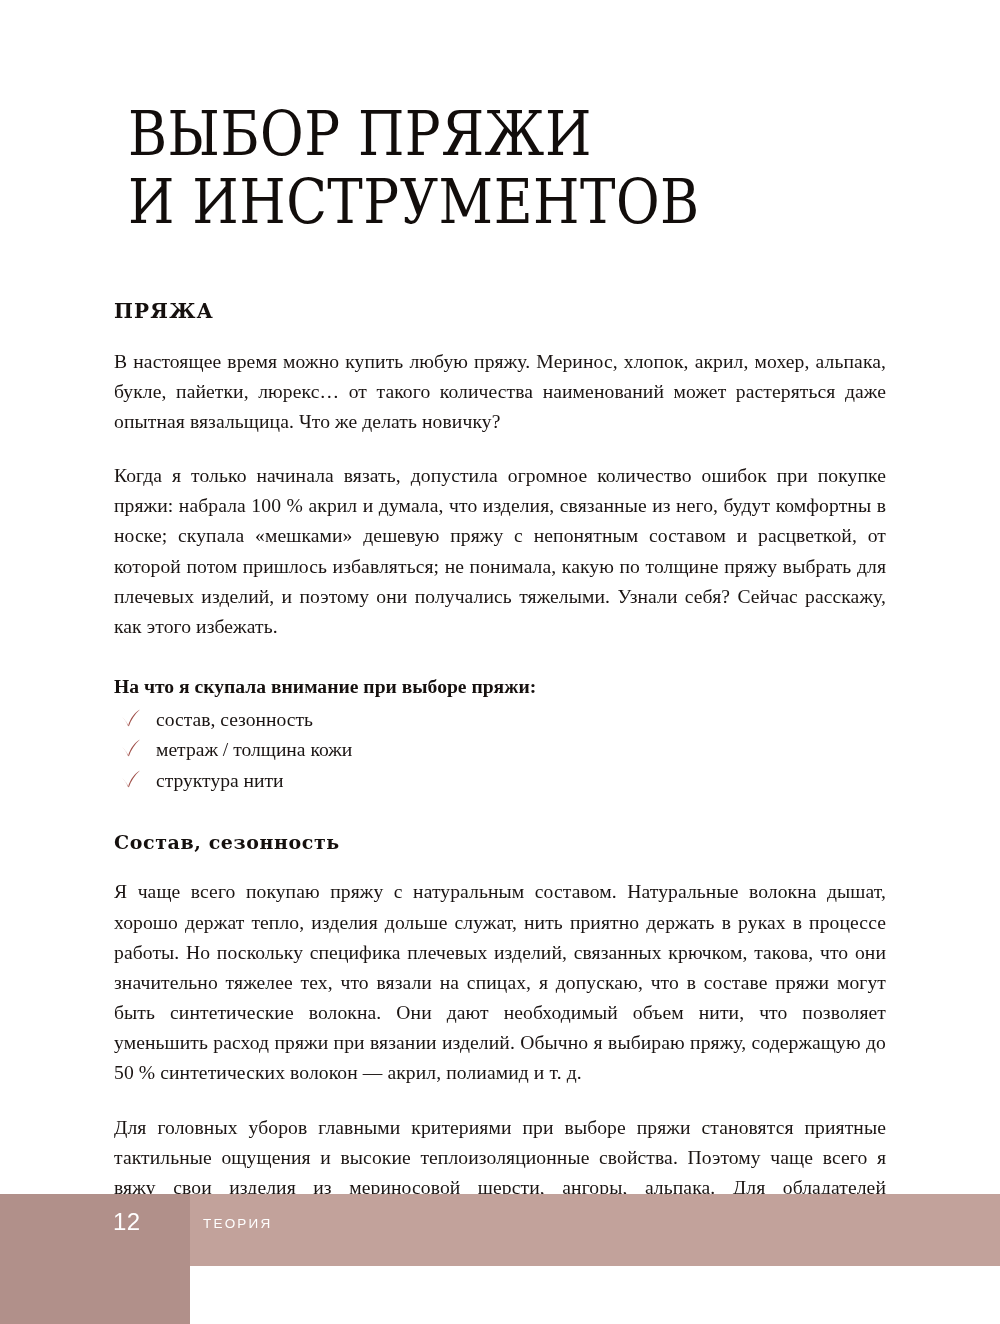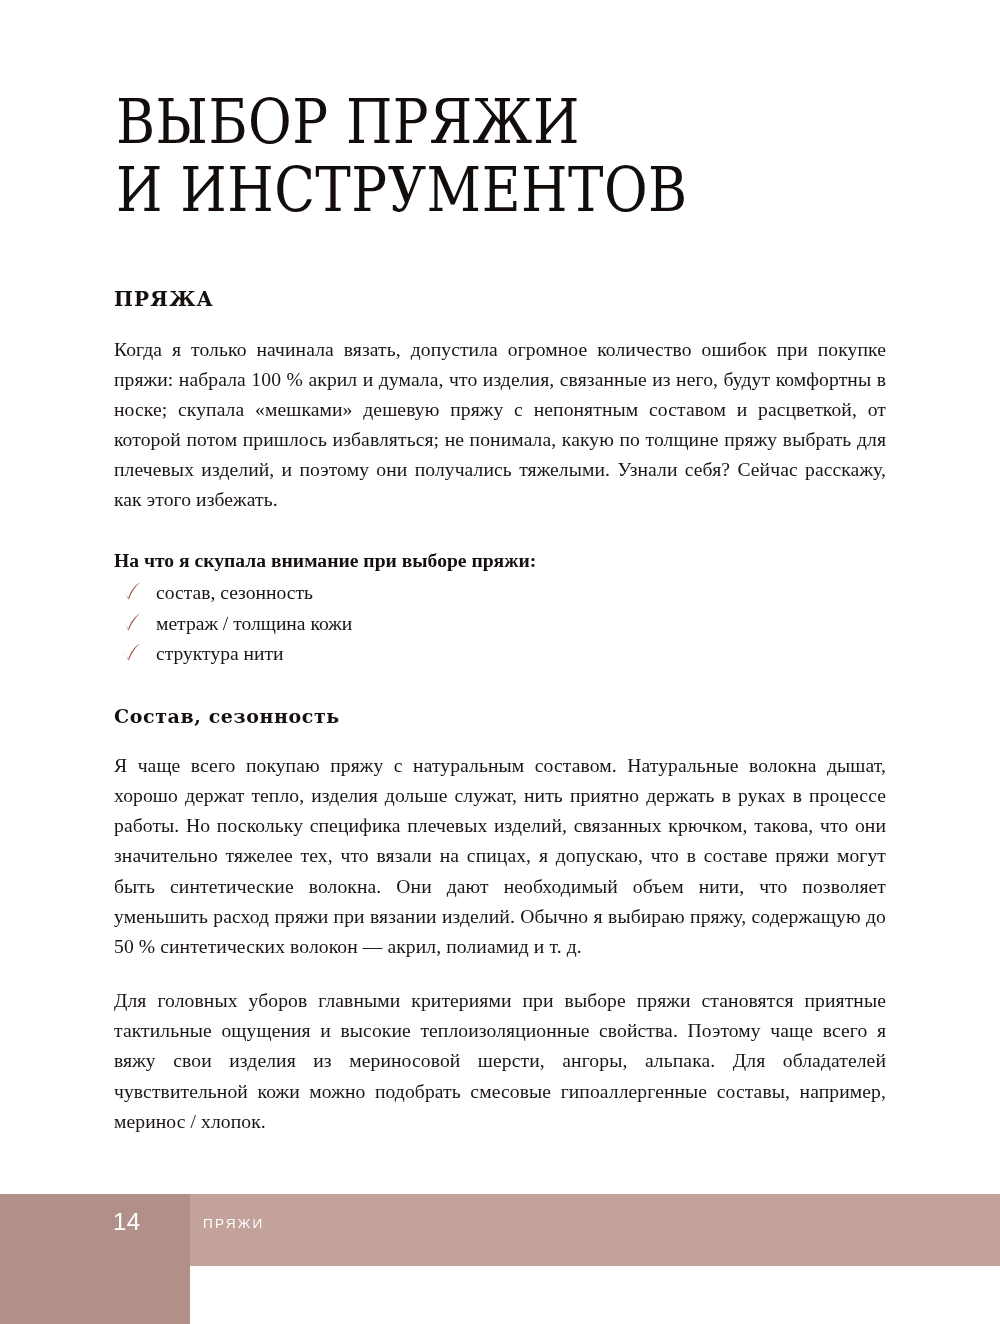--- a/index.html
+++ b/index.html
@@ -25,21 +25,21 @@
     position: absolute;
     left: 114px;
     top: 86px;
     width: 772px;
   }
 
   h1.title {
     font-family: "DejaVu Serif", serif;
     font-weight: 400;
     font-size: 0;
-    margin: 2px;
+    margin: 14px;
     letter-spacing: 0;
     line-height: 1;
   }
   h1.title .line {
     display: block;
     font-size: 61px;
     line-height: 1.12;
     letter-spacing: 0.5px;
     color: #120d0b;
     white-space: nowrap;
@@ -160,20 +160,21 @@
 
   <div class="content">
 
     <h1 class="title">
       <span class="line">ВЫБОР ПРЯЖИ</span>
       <span class="line">И ИНСТРУМЕНТОВ</span>
     </h1>
 
     <h2 class="section">ПРЯЖА</h2>
 
+    <p class="body">В настоящее время можно купить любую пряжу. Меринос, хлопок, акрил, мохер, альпака, букле, пайетки, люрекс… от такого количества наименований может растеряться даже опытная вязальщица. Что же делать новичку?</p>
 
     <p class="body">Когда я только начинала вязать, допустила огромное количество ошибок при покупке пряжи: набрала 100 % акрил и думала, что изделия, связанные из него, будут комфортны в носке; скупала «мешками» дешевую пряжу с непонятным составом и расцветкой, от которой потом пришлось избавляться; не понимала, какую по толщине пряжу выбрать для плечевых изделий, и поэтому они получались тяжелыми. Узнали себя? Сейчас расскажу, как этого избежать.</p>
 
     <p class="lead-bold">На что я скупала внимание при выборе пряжи:</p>
 
     <ul class="checks">
       <li>
         <span class="check-icon">
           <svg width="22" height="22" viewBox="0 0 22 22" aria-hidden="true">
             <path d="M2 9 C5 11.5 6.5 14 8 18 C10.5 10 14.5 4.5 20 1.5 C14.5 6.5 11 12 8.8 18.5 C7 14.5 5 11.5 2 9 Z" fill="#a0504a"></path>
@@ -203,17 +204,17 @@
 
     <p class="body">Я чаще всего покупаю пряжу с натуральным составом. Натуральные волокна дышат, хорошо держат тепло, изделия дольше служат, нить приятно держать в руках в процессе работы. Но поскольку специфика плечевых изделий, связанных крючком, такова, что они значительно тяжелее тех, что вязали на спицах, я допускаю, что в составе пряжи могут быть синтетические волокна. Они дают необходимый объем нити, что позволяет уменьшить расход пряжи при вязании изделий. Обычно я выбираю пряжу, содержащую до 50 % синтетических волокон — акрил, полиамид и т. д.</p>
 
     <p class="body">Для головных уборов главными критериями при выборе пряжи становятся приятные тактильные ощущения и высокие теплоизоляционные свойства. Поэтому чаще всего я вяжу свои изделия из мериносовой шерсти, ангоры, альпака. Для обладателей чувствительной кожи можно подобрать смесовые гипоаллергенные составы, например, меринос / хлопок.</p>
 
   </div>
 
   <div class="footer-band">
     <div class="bar-light"></div>
     <div class="bar-dark"></div>
-    <div class="page-number">14</div>
-    <div class="running-head">ПРЯЖИ</div>
+    <div class="page-number">12</div>
+    <div class="running-head">ТЕОРИЯ</div>
   </div>
 
 </div>
 
 </body></html>

